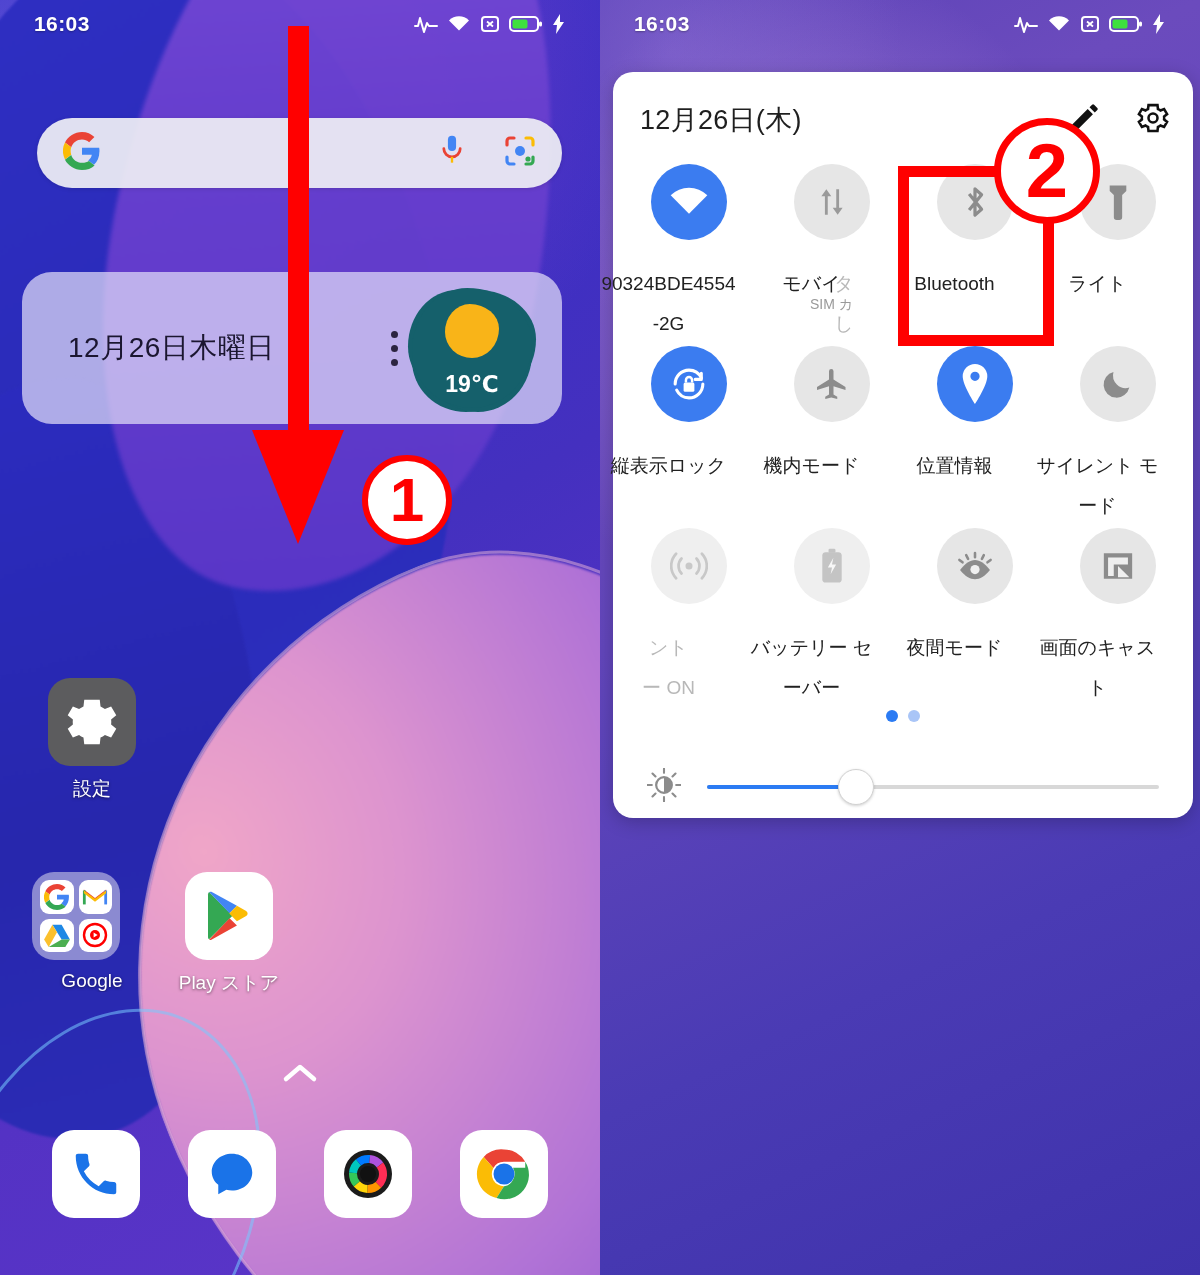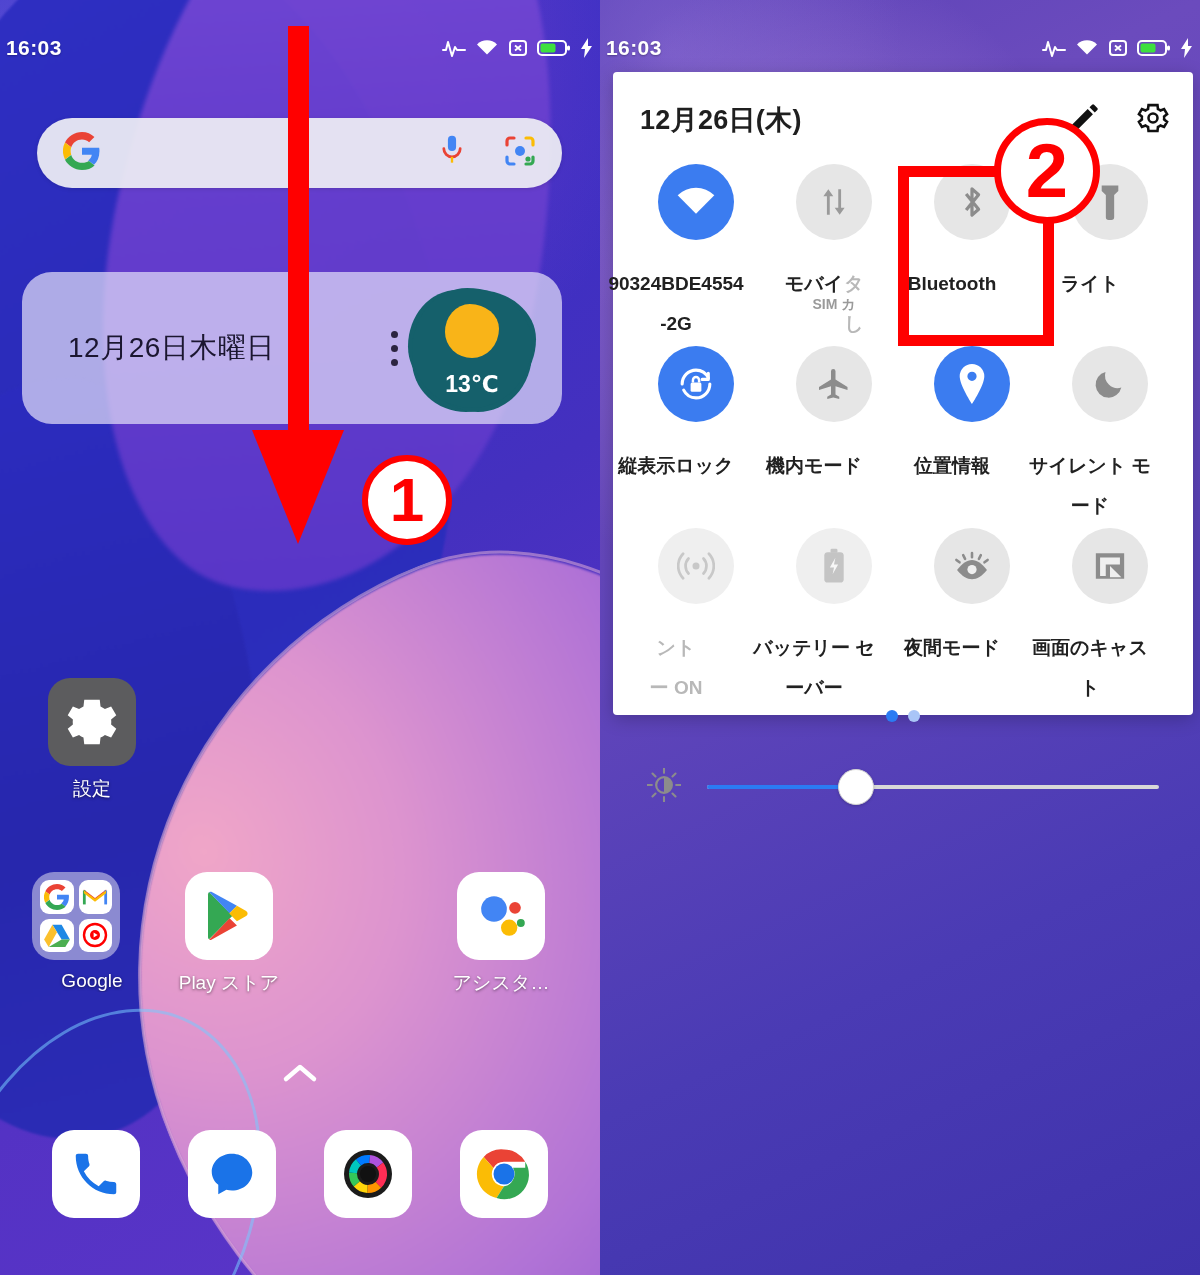--- a/index.html
+++ b/index.html
@@ -57,21 +57,21 @@
   .wl-deepbl{
     position:absolute;left:-160px;top:380px;width:420px;height:760px;
     background:linear-gradient(170deg,#2c2cc0 0%,#2727ad 60%,#2b2cb6 100%);
     border-radius:60% 40% 50% 50%/55% 50% 50% 45%;
     transform:rotate(-5deg);
     filter:blur(1px);
   }
 
   
   .statusbar{position:absolute;left:0;top:0;width:100%;height:48px;display:flex;align-items:center;
-    justify-content:space-between;padding:0 6px;box-sizing:border-box;color:#fff;z-index:6;margin-top:24px;}
+    justify-content:space-between;padding:0 34px;box-sizing:border-box;color:#fff;z-index:6;}
   .sb-time{font-size:21px;font-weight:600;letter-spacing:.4px;text-shadow:0 1px 2px rgba(0,0,0,.3);}
   .sb-icons{display:flex;align-items:center;gap:9px;}
   .sb-icons svg{display:block;}
 
   
   .gsearch{
     position:absolute;left:37px;top:118px;width:525px;height:70px;
     background:rgba(238,238,244,.93);border-radius:36px;
     display:flex;align-items:center;justify-content:space-between;
     padding:0 26px;box-sizing:border-box;z-index:4;
@@ -137,32 +137,31 @@
 
   
   .phone-right{
     position:absolute;left:600px;top:0;width:600px;height:1275px;overflow:hidden;
     background:
       radial-gradient(ellipse 440px 520px at 36% 24%, rgba(178,142,224,.68) 0%, rgba(178,142,224,0) 66%),
       radial-gradient(ellipse 360px 420px at 12% 4%, rgba(142,112,214,.5) 0%, rgba(142,112,214,0) 64%),
       linear-gradient(155deg,#5b42b8 0%,#6b4bbd 18%,#6246bb 42%,#4a3bb4 72%,#3e32ab 100%);
   }
   .qs-panel{
-    position:absolute;left:13px;top:72px;width:580px;height:643px;
-    background:#ffffff;border-radius:4px;z-index:5;
+    position:absolute;left:13px;top:72px;width:580px;height:746px;
+    background:#ffffff;border-radius:20px;z-index:5;
     box-shadow:0 4px 18px rgba(0,0,0,.22);
     box-sizing:border-box;
-    font-weight:bold;
   }
   .qs-head{position:relative;height:86px;}
   .qs-date{position:absolute;left:27px;top:30px;font-size:27px;color:#1f1f1f;letter-spacing:.3px;}
   .qs-pencil{position:absolute;left:455px;top:28px;}
   .qs-gear{position:absolute;left:522px;top:28px;}
 
-  .tile-grid{display:grid;grid-template-columns:repeat(4,1fr);padding:0 14px;box-sizing:border-box;}
+  .tile-grid{display:grid;grid-template-columns:repeat(4,1fr);padding:0 4px;box-sizing:border-box;}
   .tile{position:relative;height:182px;display:flex;flex-direction:column;align-items:center;}
   .tile-circle{width:76px;height:76px;border-radius:50%;display:flex;align-items:center;justify-content:center;
     background:#e6e6e6;margin-top:6px;}
   .tile-circle.on{background:#3b7cf0;}
   .tile-label{margin-top:16px;font-size:19px;color:#212121;text-align:center;line-height:1.28;width:150px;}
   .tile-label.dim{color:#b8b8b8;}
   .tile-sub{font-size:14px;color:#9a9a9a;text-align:center;line-height:1.28;}
   
   .lbl-stack{position:absolute;top:98px;left:50%;transform:translateX(-50%);width:190px;text-align:center;}
   .lbl-overlap{position:absolute;top:98px;width:auto;white-space:nowrap;}
@@ -262,21 +261,21 @@
     <div class="glance">
       <div class="glance-date">12月26日木曜日</div>
       <div class="glance-dots">
           <i></i>
           <i></i>
           <i></i>
         </div>
       <div class="weather">
         <div class="weather-blob"></div>
         <div class="weather-sun"></div>
-        <div class="weather-temp">13℃</div>
+        <div class="weather-temp">19℃</div>
       </div>
     </div>
 
     <div class="app" style="left:32px;top:678px;">
       <div class="app-icon ic-gray">
         <svg width="62" height="62" viewBox="0 0 24 24">
             <path fill="#fff" d="M12 8a4 4 0 100 8 4 4 0 000-8zm0 6.2A2.2 2.2 0 1112 9.8a2.2 2.2 0 010 4.4zM19.4 13a7.6 7.6 0 000-2l2-1.6-2-3.4-2.4 1a7.5 7.5 0 00-1.7-1L15 3.4H9l-.3 2.6a7.5 7.5 0 00-1.7 1l-2.4-1-2 3.4L4.6 11a7.6 7.6 0 000 2l-2 1.6 2 3.4 2.4-1c.5.4 1.1.8 1.7 1l.3 2.6h6l.3-2.6c.6-.2 1.2-.6 1.7-1l2.4 1 2-3.4L19.4 13z"></path>
           </svg>
       </div>
       <div class="app-label">設定</div>
@@ -324,31 +323,20 @@
           <path fill="#34A853" d="M7 3.5l20 20.2L7 44C6.4 43.6 6 42.9 6 42V5.6c0-.9.4-1.6 1-2.1z"></path>
           <path fill="#4285F4" d="M7 3.5a2.4 2.4 0 011.9-.3l21.9 12.1-6.3 6.4L7 3.5z"></path>
           <path fill="#EA4335" d="M24.5 25.9l6.3 6.3L8.9 44.3c-.7.4-1.4.3-1.9 0l17.5-18.4z"></path>
           <path fill="#FBBC04" d="M30.8 15.3l7.9 4.4c1.7 1 1.7 3.5 0 4.4l-7.9 4.4-6.6-6.6 6.6-6.6z"></path>
         </svg>
       </div>
       <div class="app-label">Play ストア</div>
     </div>
 
 
-    <div class="app" style="left:441px;top:872px;">
-      <div class="app-icon ic-white">
-        <svg width="56" height="56" viewBox="0 0 48 48">
-          <circle cx="18" cy="18" r="11" fill="#4285F4"></circle>
-          <circle cx="36" cy="17" r="5" fill="#EA4335"></circle>
-          <circle cx="41" cy="30" r="3.4" fill="#34A853"></circle>
-          <circle cx="31" cy="34" r="7" fill="#FBBC05"></circle>
-        </svg>
-      </div>
-      <div class="app-label">アシスタ…</div>
-    </div>
 
     <div class="updot">
       <svg width="38" height="22" viewBox="0 0 38 22">
           <path d="M5 17L19 5l14 12" fill="none" stroke="#fff" stroke-width="4.5" stroke-linecap="round" stroke-linejoin="round"></path>
         </svg>
     </div>
 
     <div class="dock">
       <div class="app-icon ic-white">
         <svg width="54" height="54" viewBox="0 0 24 24">

